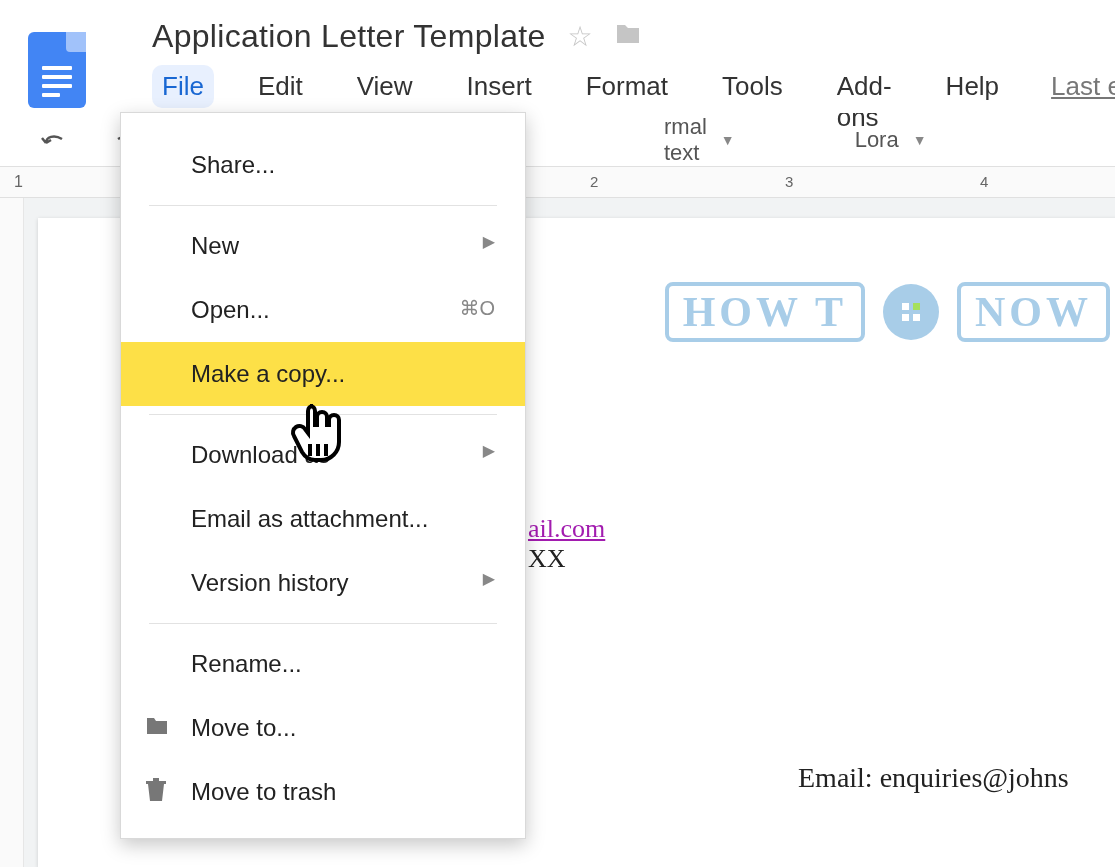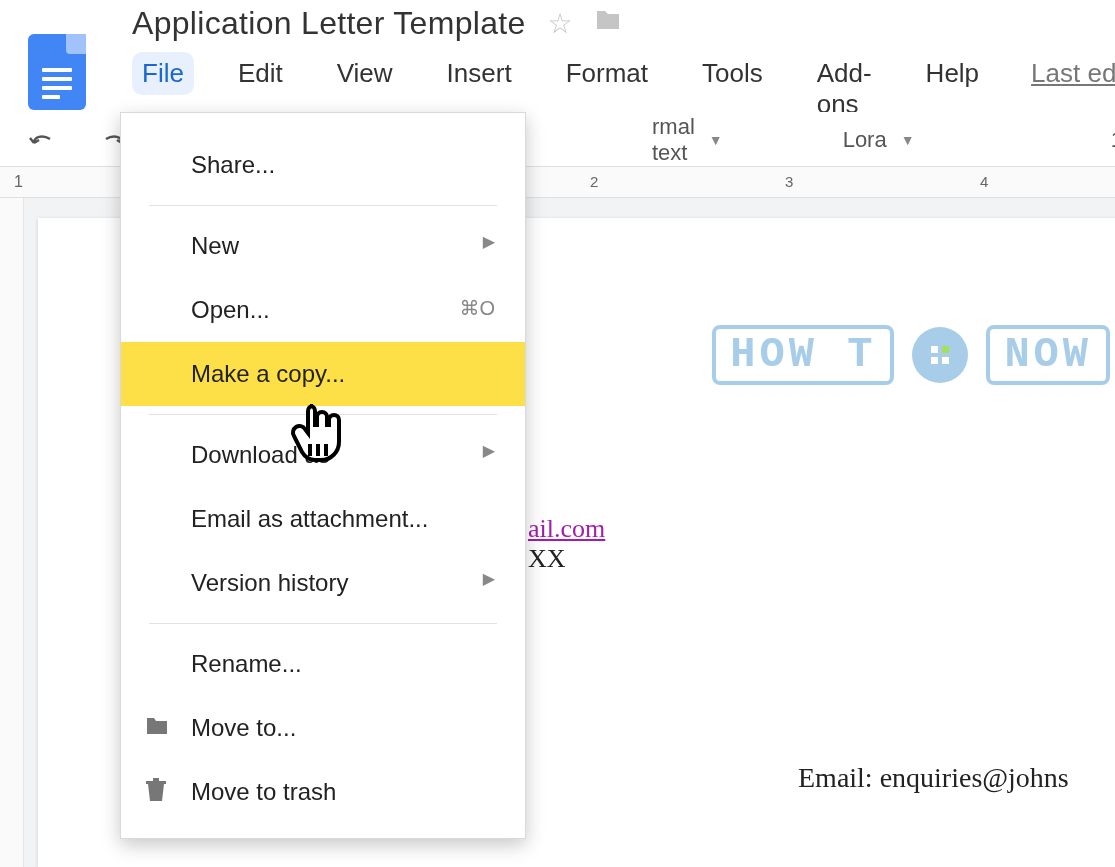--- a/index.html
+++ b/index.html
@@ -1,23 +1,24 @@
 <!DOCTYPE html>
 <html><head>
 <meta charset="utf-8">
 <style>
   * { box-sizing: border-box; margin: 0; padding: 0; }
   html, body { width: 1115px; height: 867px; overflow: hidden; font-family: Arial, Helvetica, sans-serif; background: #fff; color: #222; }
   
   .header {
     display: flex;
-    align-items: center;
+    align-items: flex-start;
     padding: 18px 0 0 28px;
     height: 112px;
     position: relative;
+    gap: 20px;
   }
   .docs-logo {
     width: 58px; height: 76px; background: #4285f4; border-radius: 6px;
     position: relative; margin-right: 46px; margin-top: 14px;
     flex-shrink: 0;
   }
   .docs-logo::before {
     content: ""; position: absolute; top: 0; right: 0;
     width: 20px; height: 20px; background: #a1c2fa;
     border-bottom-left-radius: 4px;
@@ -40,21 +41,21 @@
   .menubar {
     display: flex; align-items: baseline; gap: 34px;
     font-size: 26px; color: #333;
   }
   .menubar .menu-item { cursor: pointer; padding: 6px 10px; border-radius: 3px; }
   .menubar .menu-item.active { background: #e8f0fe; color: #1967d2; border-radius: 10px; }
   .menubar .last-edit { color: #777; text-decoration: underline; margin-left: 8px; white-space: nowrap; }
   
   .toolbar {
     display: flex; align-items: center; height: 54px;
-    border-top: 1px solid #fff; padding-left: 28px; gap: 44px;
+    border-top: 1px solid #fff; padding-left: 40px; gap: 44px;
     font-size: 22px; color: #555;
     position: relative;
   }
   .tb-btn svg { display: block; }
   .tb-select { display: flex; align-items: center; gap: 14px; padding: 0 16px; }
   .tb-caret { color: #888; font-size: 14px; }
   .tb-sep { width: 1px; height: 30px; background: #ddd; }
   
   .ruler {
     height: 32px; background: #fafafa; border-top: 1px solid #e0e0e0; border-bottom: 1px solid #e0e0e0;
@@ -70,21 +71,21 @@
     background: #fff; width: 1090px; height: 650px; box-shadow: 0 1px 4px rgba(0,0,0,0.15);
     padding: 60px 80px 40px 80px; position: relative; overflow: hidden;
     font-family: Georgia, 'Times New Roman', serif;
   }
   .page .email-link { color: #a21caf; text-decoration: underline; font-size: 26px; }
   .page .xxx { font-size: 26px; text-align: center; }
   .page .email-line { font-size: 28px; position: absolute; top: 500px; left: 760px; white-space: nowrap; margin-top: 44px; }
   
   .badge-row {
     position: absolute; top: 64px; right: 18px; display: flex; gap: 18px; align-items: center;
-    font-family: Liberation Mono, monospace; font-weight: 700; margin-top: 43px;
+    font-family: Liberation Serif, serif; font-weight: 700;
   }
   .badge {
     border: 4px solid #a8cde8; color: #a8cde8; border-radius: 8px;
     font-size: 42px; letter-spacing: 4px; padding: 2px 14px; background: #fff;
   }
   .badge-circle {
     width: 56px; height: 56px; border-radius: 50%; background: #a8cde8;
     display: flex; align-items: center; justify-content: center; position: relative;
   }
   .badge-circle .dots {

